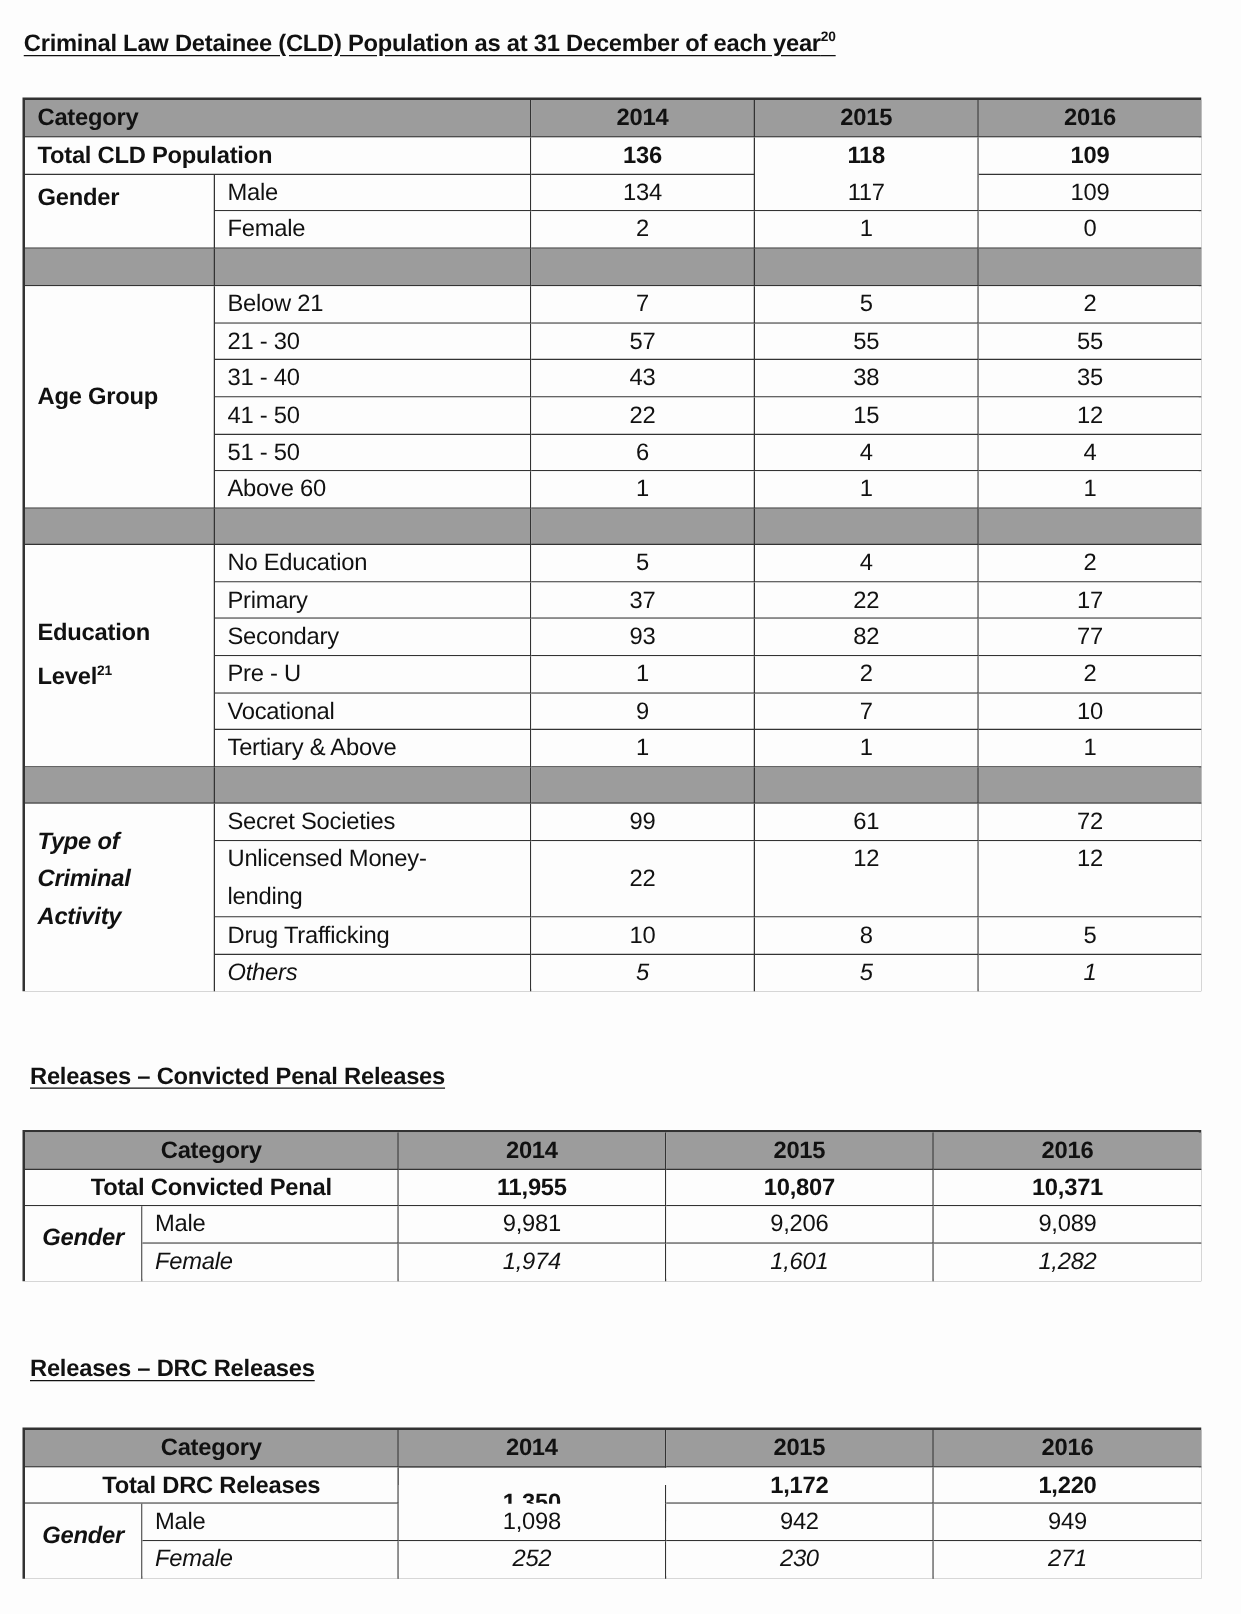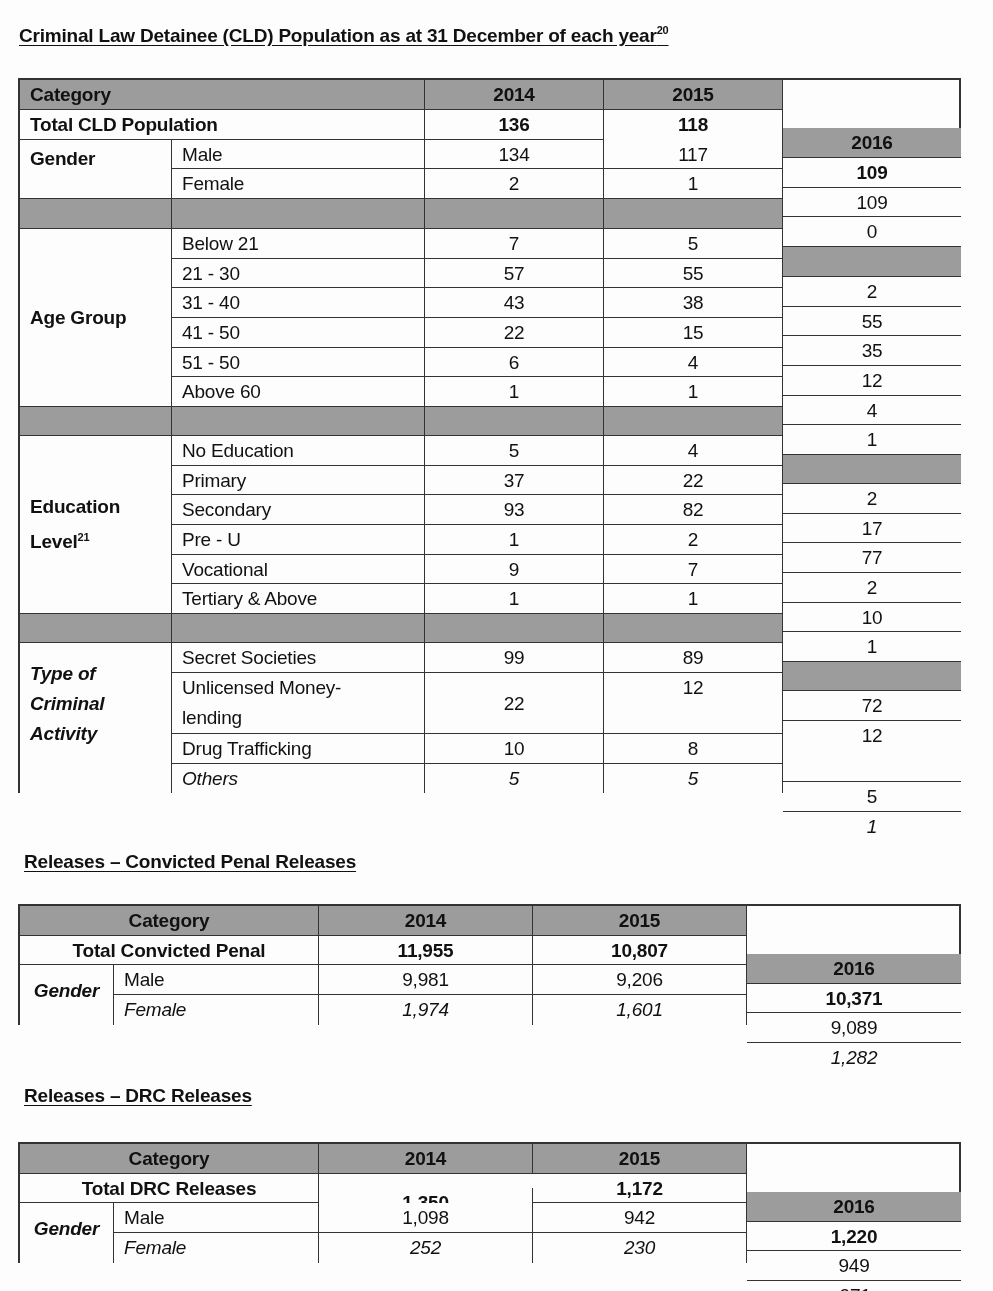--- a/index.html
+++ b/index.html
@@ -14,21 +14,21 @@
     letter-spacing: -0.2px;
   }
   .title sup { font-size: 11px; vertical-align: 8px; text-decoration: none; }
   .tbl { position: absolute; border: 2px solid #333; box-sizing: border-box; }
   .cell {
     position: absolute; box-sizing: border-box;
     font-size: 19px; line-height: 29px; white-space: nowrap;
     border-right: 1.5px solid #333; border-bottom: 1.5px solid #333;
     background: #fdfdfd; letter-spacing: -0.2px;
   }
-  .cell.nr { border-right: none; margin-top: 48px; }
+  .cell.nr { border-right: none; }
   .cell.nb { border-bottom: none; font-style: italic; }
   .cell.hdr { background: #9c9c9c; font-weight: bold; }
   .cell.sep { background: #9c9c9c; }
   .cell.bold { font-weight: bold; }
   .cell.c { text-align: center; }
   .cell.l { padding-left: 10px; }
   .cell.wrap { white-space: normal; line-height: 30px; }
   .cell.mid { display: flex; align-items: center; }
   .cell sup { font-size: 11px; vertical-align: 7px; }
 </style>
@@ -140,21 +140,21 @@
   <div class="cell sep" style="left:0; top:534px; width:152px; height:29px;"></div>
   <div class="cell sep" style="left:152px; top:534px; width:253px; height:29px;"></div>
   <div class="cell sep" style="left:405px; top:534px; width:179px; height:29px;"></div>
   <div class="cell sep" style="left:584px; top:534px; width:179px; height:29px;"></div>
   <div class="cell sep nr" style="left:763px; top:534px; width:178px; height:29px;"></div>
 
   <div class="cell bold l wrap nb" style="left:0; top:563px; width:152px; height:150px; padding-top:16px; padding-right:20px;">Type of Criminal Activity</div>
 
   <div class="cell l" style="left:152px; top:563px; width:253px; height:30px;">Secret Societies</div>
   <div class="cell c" style="left:405px; top:563px; width:179px; height:30px;">99</div>
-  <div class="cell c" style="left:584px; top:563px; width:179px; height:30px;">89</div>
+  <div class="cell c" style="left:584px; top:563px; width:179px; height:30px;">61</div>
   <div class="cell c nr" style="left:763px; top:563px; width:178px; height:30px;">72</div>
 
   <div class="cell l wrap" style="left:152px; top:593px; width:253px; height:61px; padding-right:60px;">Unlicensed Money-lending</div>
   <div class="cell c mid" style="left:405px; top:593px; width:179px; height:61px; justify-content:center;">22</div>
   <div class="cell c" style="left:584px; top:593px; width:179px; height:61px;">12</div>
   <div class="cell c nr" style="left:763px; top:593px; width:178px; height:61px;">12</div>
 
   <div class="cell l" style="left:152px; top:654px; width:253px; height:30px;">Drug Trafficking</div>
   <div class="cell c" style="left:405px; top:654px; width:179px; height:30px;">10</div>
   <div class="cell c" style="left:584px; top:654px; width:179px; height:30px;">8</div>

